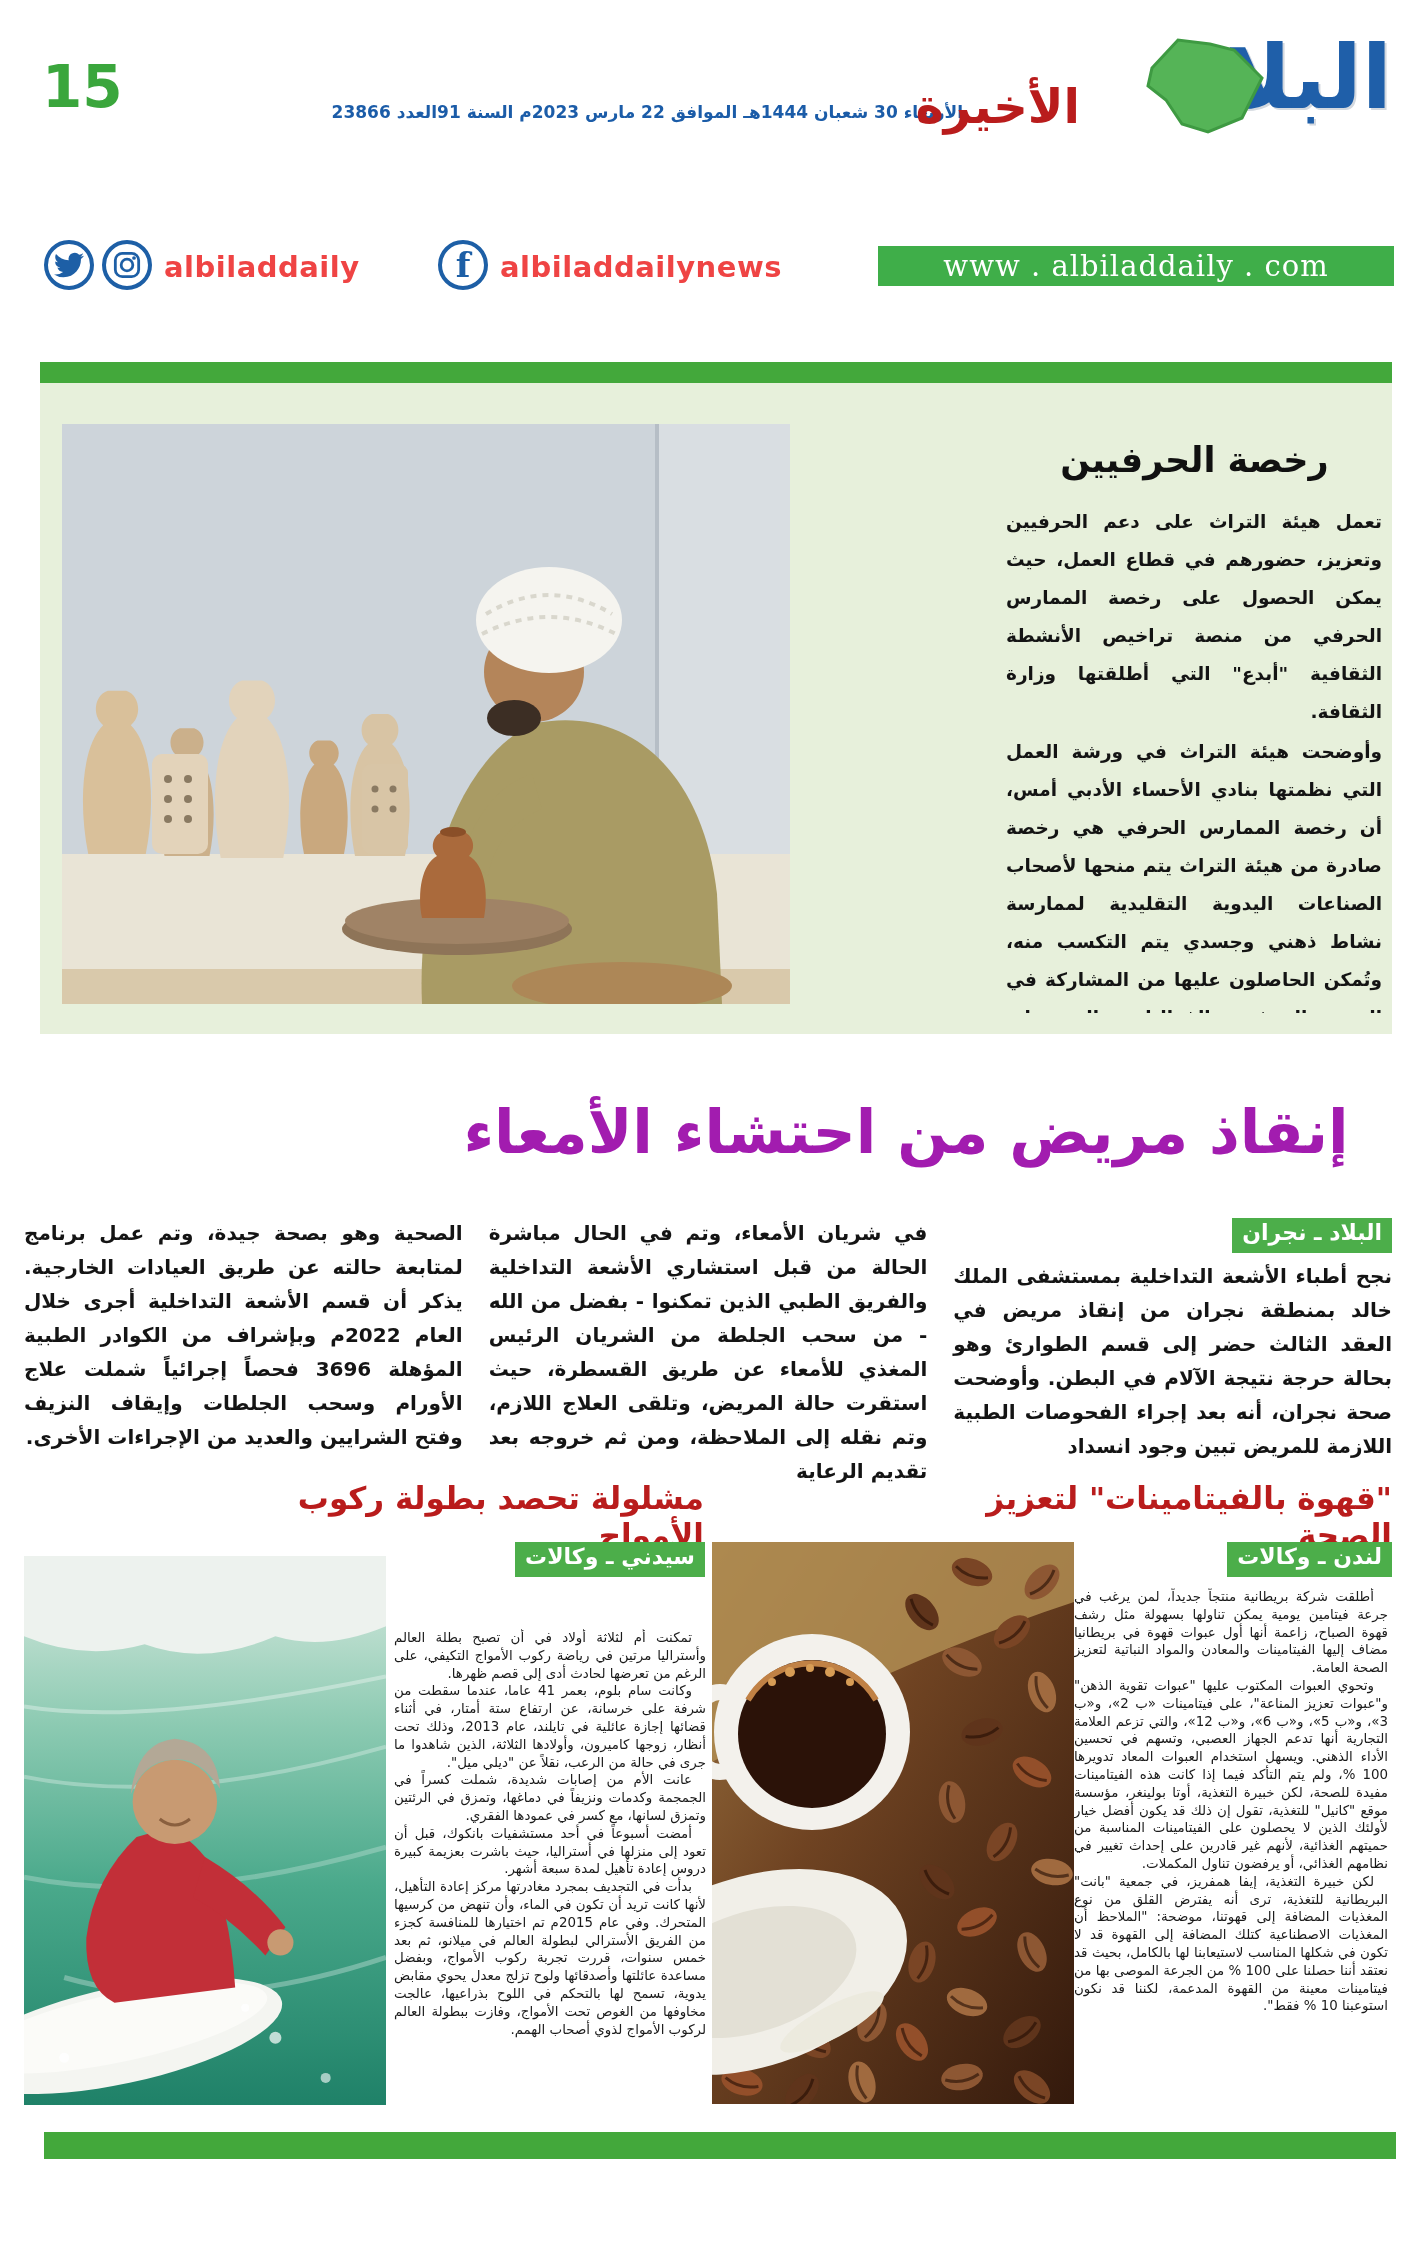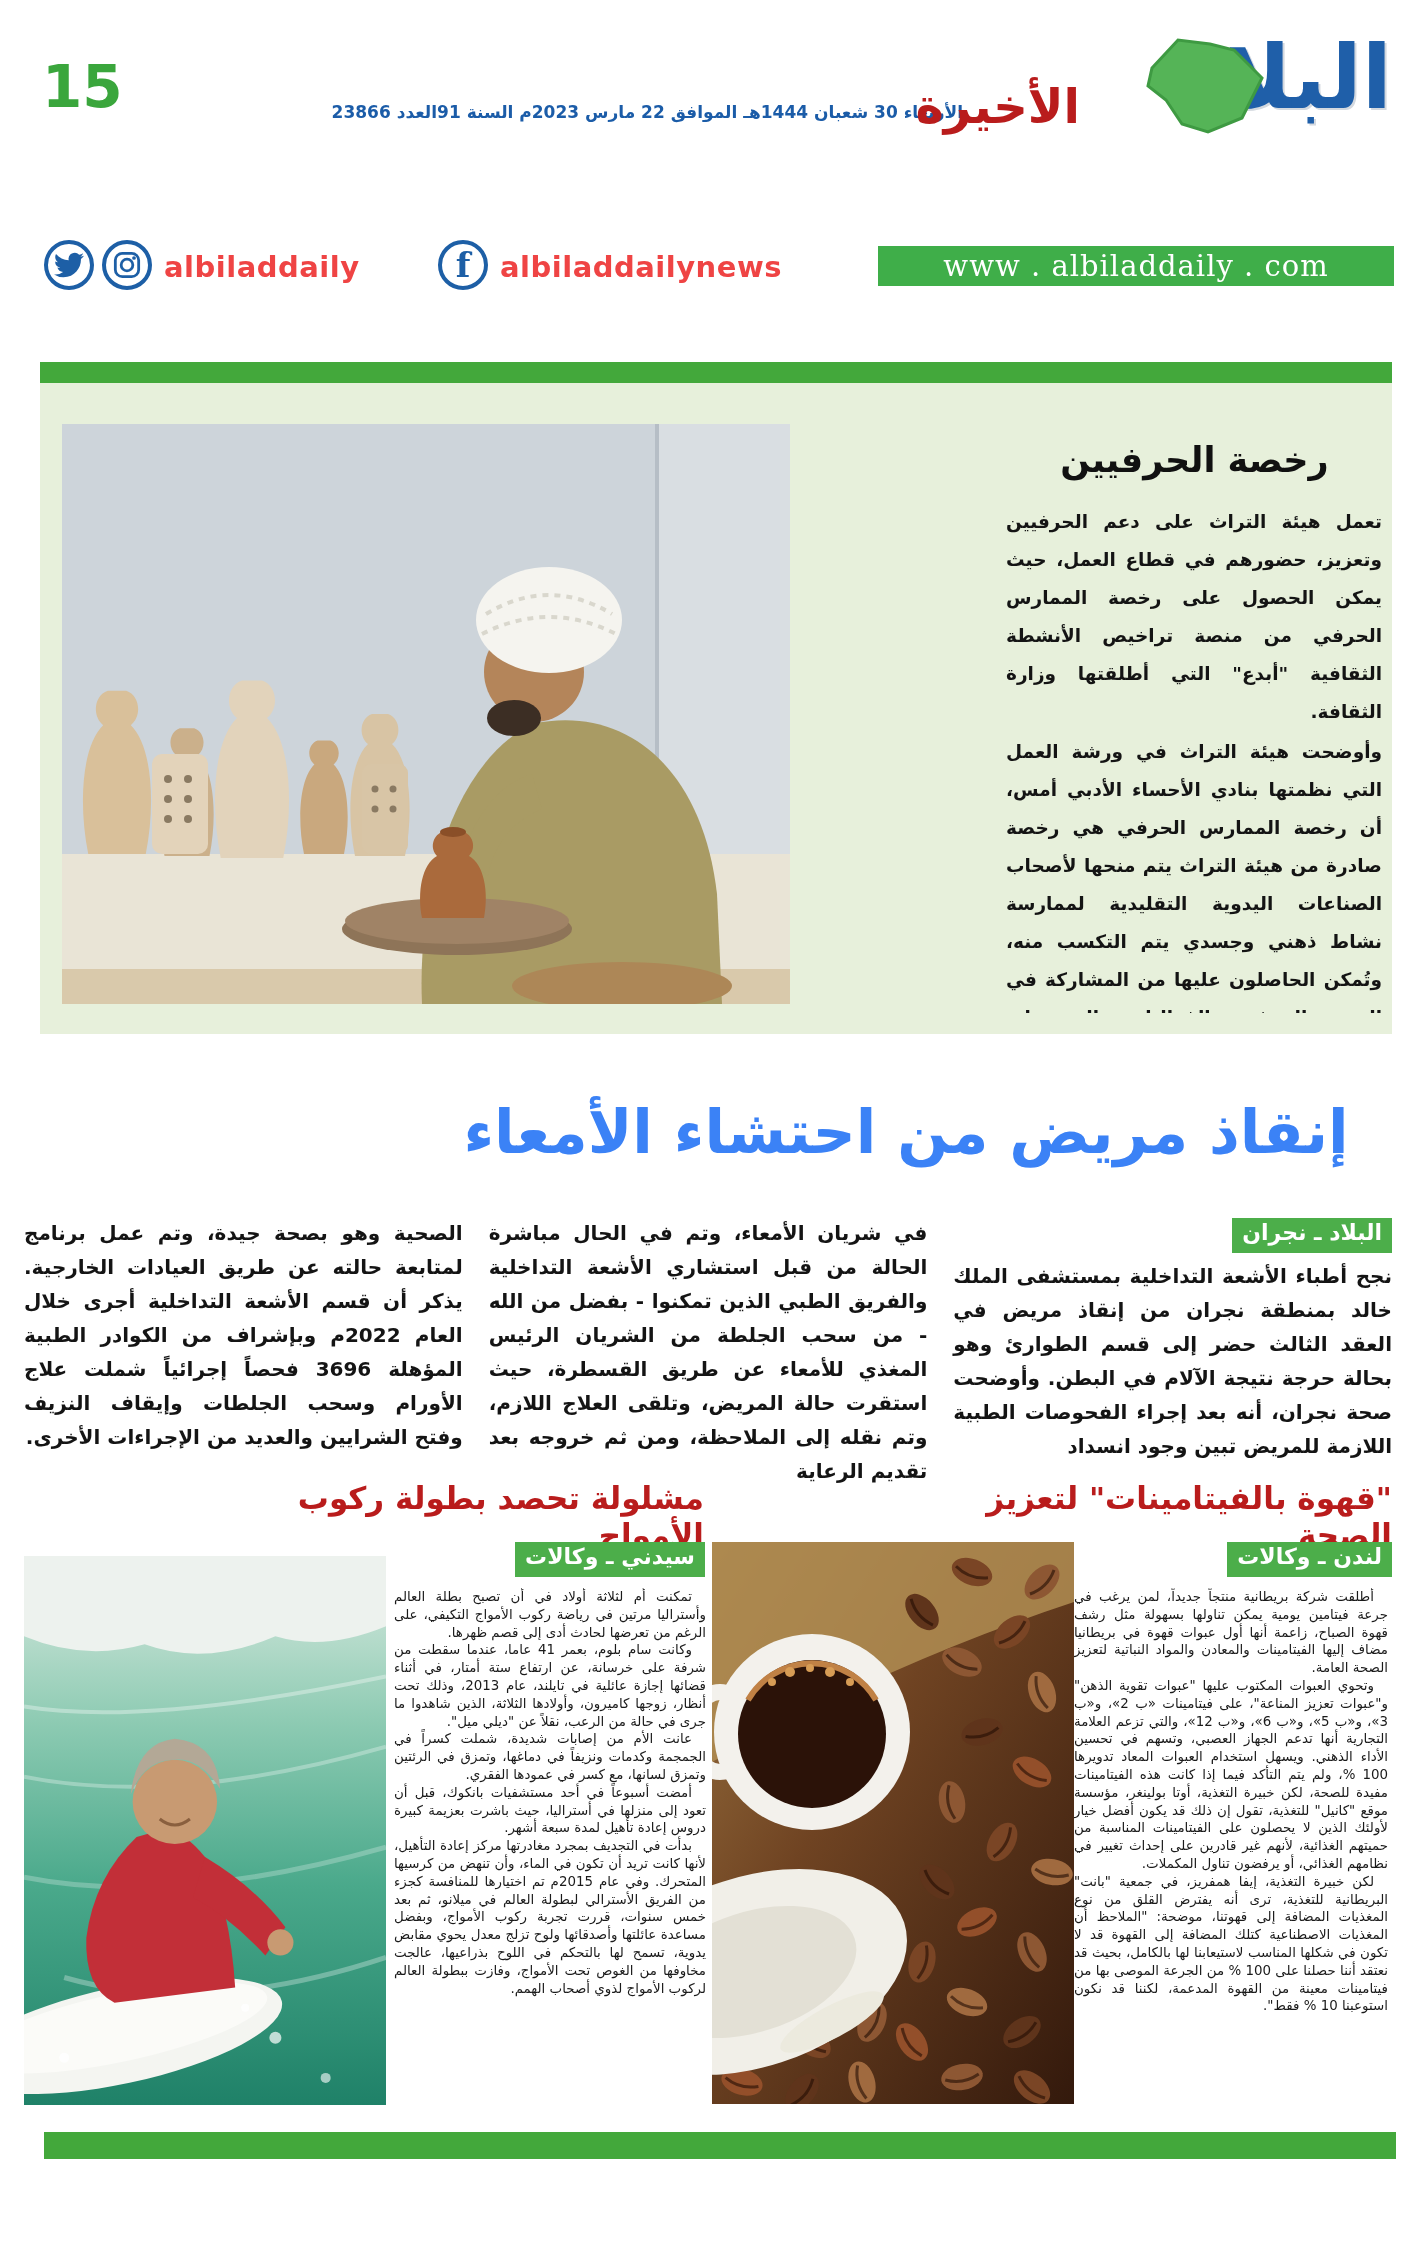--- a/index.html
+++ b/index.html
@@ -28,35 +28,35 @@
 
   
   .craft-panel{left:40px;top:383px;width:1352px;height:651px;background:#e7f0db;}
   .photo{overflow:hidden;background:#ccc;}
   .pottery{left:62px;top:424px;width:728px;height:580px;}
   .craft-title{right:38px;width:375px;top:440px;font-size:35px;font-weight:bold;color:#111;text-align:center;direction:rtl;}
   .craft-body{right:38px;width:376px;top:503px;height:510px;overflow:hidden;font-size:18.5px;line-height:38px;font-weight:bold;color:#141414;text-align:justify;direction:rtl;}
   .craft-body p{margin:0 0 2px 0;}
 
   
-  .main-headline{left:420px;right:28px;top:1098px;font-size:60px;font-weight:900;color:#3b82f6;text-align:center;direction:rtl;line-height:1.15;}
+  .main-headline{left:420px;right:28px;top:1098px;font-size:60px;font-weight:900;color:#a21caf;text-align:center;direction:rtl;line-height:1.15;}
   .cols{left:24px;right:28px;top:1216px;display:flex;direction:rtl;gap:26px;}
   .col{flex:1;font-size:20px;font-weight:bold;line-height:34px;text-align:justify;direction:rtl;color:#141414;}
   .col p{margin:0;}
   .tag{display:inline-block;background:#4cae4a;color:#fff;font-size:22px;font-weight:bold;padding:1px 10px 5px;line-height:1.3;direction:rtl;margin-bottom:6px;}
 
   
   .sub-headline{font-size:31px;font-weight:bold;color:#b91c1c;text-align:right;direction:rtl;line-height:1.2;}
   .coffee-headline{right:28px;width:462px;top:1480px;}
   .surf-headline{left:236px;width:468px;top:1480px;}
   .coffee-tag{right:28px;top:1542px;}
   .surf-tag{right:715px;top:1542px;}
   .small-body{font-size:13.4px;line-height:17.8px;text-align:justify;direction:rtl;color:#1a1a1a;overflow:hidden;}
   .coffee-text{right:32px;width:314px;top:1588px;max-height:528px;}
-  .surf-text{left:394px;width:312px;top:1588px;max-height:528px;}
+  .surf-text{left:394px;width:312px;top:1629px;max-height:528px;}
   .small-body p{margin:0;text-indent:14px;}
   .coffee{left:712px;top:1542px;width:362px;height:562px;}
   .surfer{left:24px;top:1556px;width:362px;height:549px;}
   svg{display:block;width:100%;height:100%;}
   .fbf{color:#1d5fa6;font-size:34px;font-weight:bold;font-family:"DejaVu Serif",serif;line-height:1;}
 </style>
 </head>
 <body>
 
 <div id="page">

